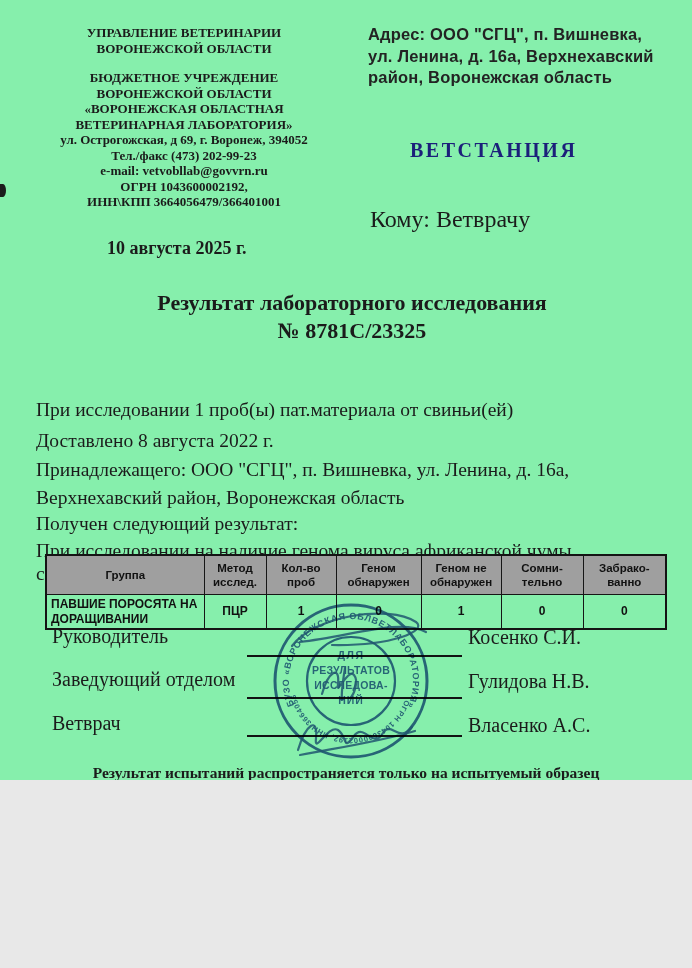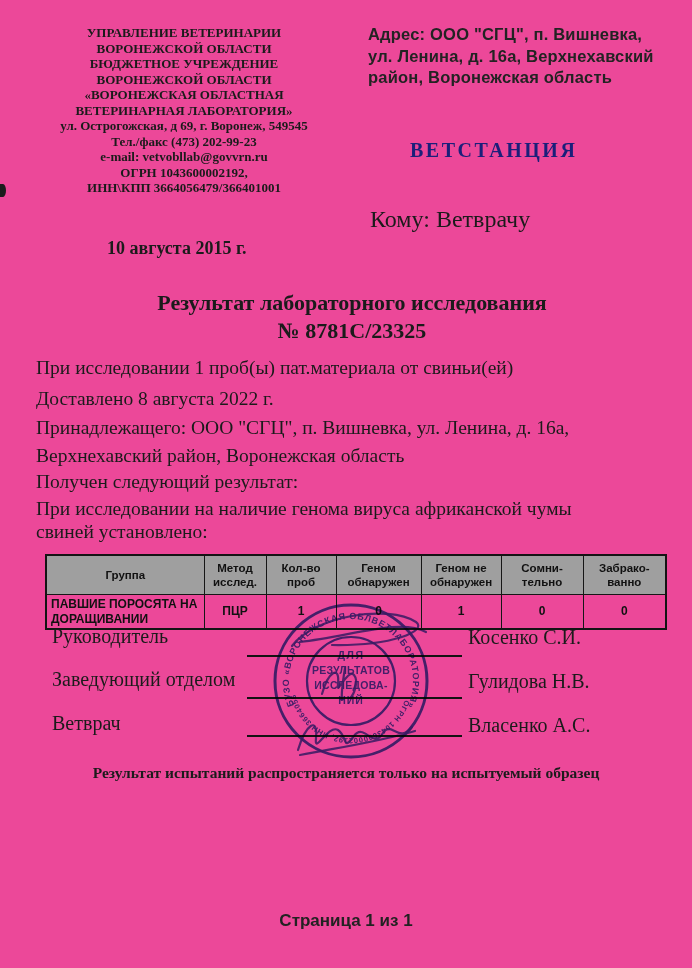--- a/index.html
+++ b/index.html
@@ -1,44 +1,44 @@
 <!DOCTYPE html>
 <html><head>
 <meta charset="utf-8">
 <style>
   html,body { margin:0; padding:0; background:#e8e8e8; }
   .page {
-    position:relative; width:692px; height:968px; margin:0 auto;
-    background:#ec4899; overflow:hidden;
+    position:relative; width:692px; height:780px; margin:0 auto;
+    background:#86efac; overflow:hidden;
     font-family:"Liberation Serif", serif; color:#1b1b1b;text-decoration:underline;
   }
   
   .hdr-left {
     position:absolute; left:58px; top:25px; width:252px;
     text-align:center; font-weight:bold; font-size:13px; line-height:15.5px;
   }
   .hl-line { white-space:nowrap; }
-  .hl-gap { }
+  .hl-gap { margin-top:14px; }
   
   .hdr-right {
     position:absolute; left:368px; top:24px;
     font-family:"Liberation Sans", sans-serif; font-weight:bold;
     font-size:16.5px; line-height:21.5px; letter-spacing:.2px; color:#232323;
   }
   .hdr-right div { white-space:nowrap; }
   .vetstation {
     position:absolute; left:410px; top:138px;
     font-size:20px; font-weight:bold; color:#1b1f7a; letter-spacing:2.5px;
     transform:scaleY(1.06); transform-origin:left top;
   }
   .komu  { position:absolute; left:370px; top:206px; font-size:24px; white-space:nowrap; }
   .doc-date { position:absolute; left:107px; top:238px; font-size:18px; font-weight:bold; white-space:nowrap; }
   .title-line { position:absolute; left:12px; right:0; text-align:center; font-size:22px; font-weight:bold; white-space:nowrap; }
   .t1 { top:290px; } .t2 { top:318px; }
-  .body-line { position:absolute; left:36px; font-size:19.5px; white-space:nowrap; }
+  .body-line { position:absolute; left:36px; font-size:19.5px; white-space:nowrap;margin-top:42px; }
   .b0{top:357px}.b1{top:388px}.b2{top:417px}.b3{top:445px}.b4{top:471px}.b5{top:498px}.b6{top:521px}
   
   .res-table {
     position:absolute; left:45px; top:554px; width:620px;
     border-collapse:collapse; table-layout:fixed;
     font-family:"Liberation Sans", sans-serif; font-weight:bold; color:#111;
     border:2px solid #141414;
   }
   .res-table th {
     background:#9f9f9f; font-size:11.5px; line-height:1.25;
@@ -74,36 +74,36 @@
 
 <div class="page">
 
   <div class="hdr-left">
     <div class="hl-line">УПРАВЛЕНИЕ ВЕТЕРИНАРИИ</div>
     <div class="hl-line">ВОРОНЕЖСКОЙ ОБЛАСТИ</div>
     <div class="hl-line hl-gap">БЮДЖЕТНОЕ УЧРЕЖДЕНИЕ</div>
     <div class="hl-line">ВОРОНЕЖСКОЙ ОБЛАСТИ</div>
     <div class="hl-line">«ВОРОНЕЖСКАЯ ОБЛАСТНАЯ</div>
     <div class="hl-line">ВЕТЕРИНАРНАЯ ЛАБОРАТОРИЯ»</div>
-    <div class="hl-line">ул. Острогожская, д 69, г. Воронеж, 549545</div>
+    <div class="hl-line">ул. Острогожская, д 69, г. Воронеж, 394052</div>
     <div class="hl-line">Тел./факс  (473) 202-99-23</div>
     <div class="hl-line">e-mail: vetvobllab@govvrn.ru</div>
     <div class="hl-line">ОГРН 1043600002192,</div>
     <div class="hl-line">ИНН\КПП 3664056479/366401001</div>
   </div>
 
   <div class="hdr-right">
     <div>Адрес: ООО "СГЦ", п. Вишневка,</div>
     <div>ул. Ленина, д. 16а, Верхнехавский</div>
     <div>район, Воронежская область</div>
   </div>
 
   <div class="vetstation">ВЕТСТАНЦИЯ</div>
   <div class="komu">Кому: Ветврачу</div>
-  <div class="doc-date">10 августа 2015 г.</div>
+  <div class="doc-date">10 августа 2025 г.</div>
 
   <div class="title-line t1">Результат лабораторного исследования</div>
   <div class="title-line t2">№ 8781С/23325</div>
 
   <div class="body-line b0">При исследовании 1 проб(ы) пат.материала от свиньи(ей)</div>
   <div class="body-line b1">Доставлено 8 августа 2022 г.</div>
   <div class="body-line b2">Принадлежащего: ООО "СГЦ", п. Вишневка, ул. Ленина, д. 16а,</div>
   <div class="body-line b3">Верхнехавский район, Воронежская область</div>
   <div class="body-line b4">Получен следующий результат:</div>
   <div class="body-line b5">При исследовании на наличие генома вируса африканской чумы</div>

